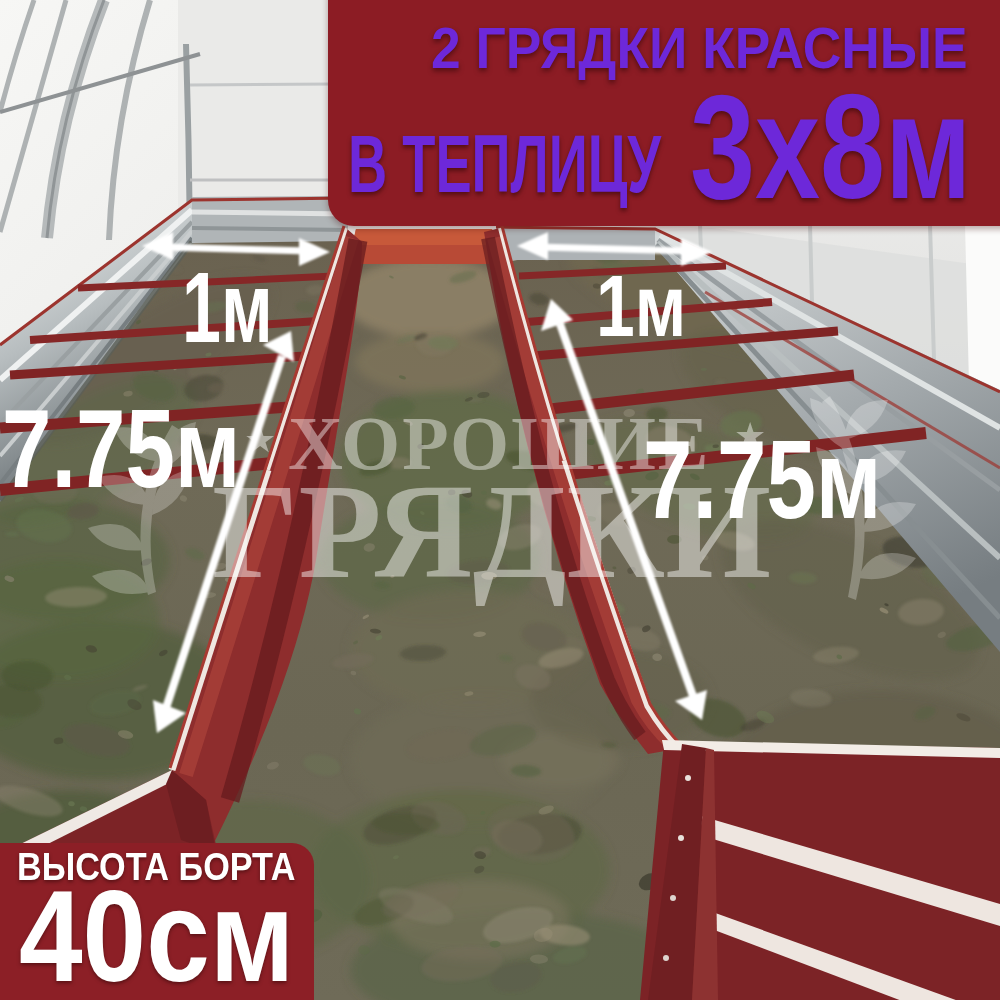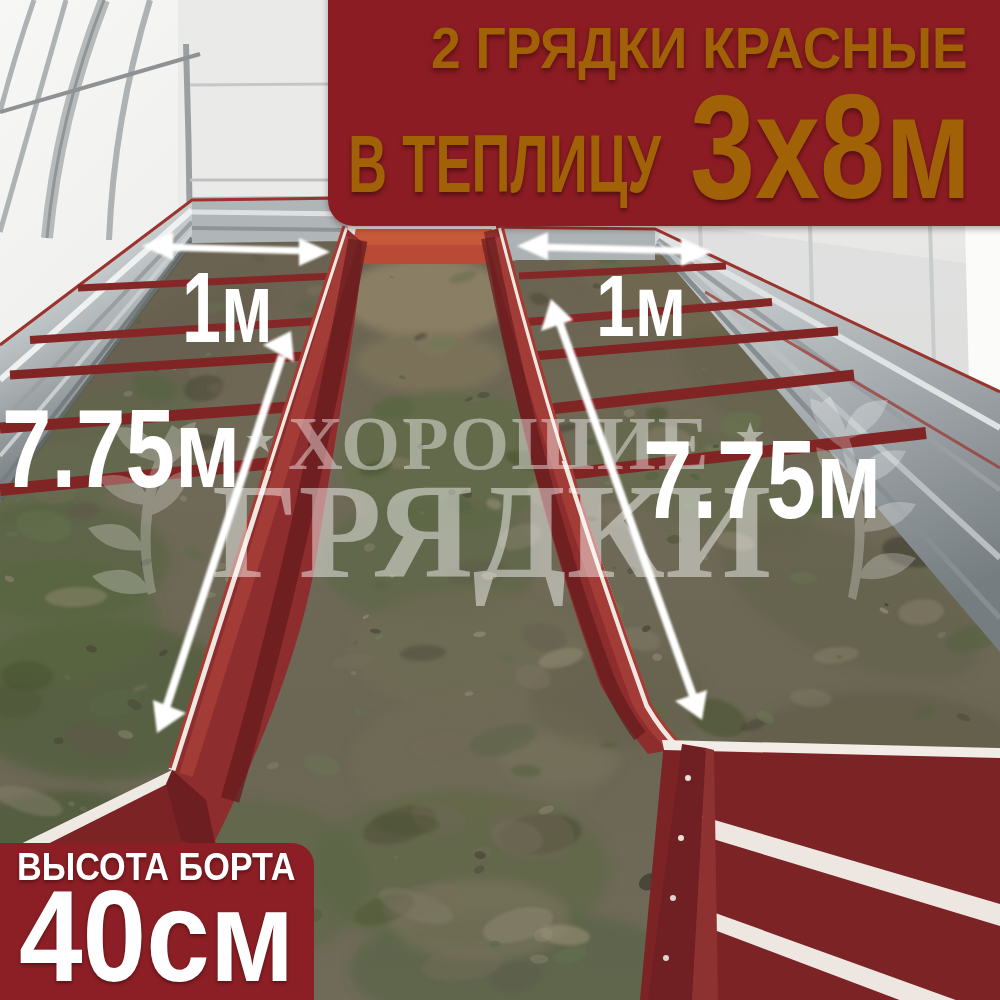--- a/index.html
+++ b/index.html
@@ -560,21 +560,21 @@
           <text font-size="111" fill="#fff">7.75м</text>
         </g>
 
 <g transform="translate(643,518) scale(0.80,1)">
           <text font-size="111" fill="#fff">7.75м</text>
         </g>
 </g>
 </svg>
 
 <div style="position:absolute;left:328px;top:-12px;width:680px;height:238px;background:#8c1c24;border-radius:0 0 0 26px;box-shadow:0 3px 6px rgba(60,10,10,0.35);"></div>
-<div style="position:absolute;left:328px;top:0;width:532px;height:226px;color:#a16207;font-weight:bold;text-shadow:0 3px 5px rgba(40,5,5,0.55);">
+<div style="position:absolute;left:328px;top:0;width:532px;height:226px;color:#6d28d9;font-weight:bold;text-shadow:0 3px 5px rgba(40,5,5,0.55);">
 
 <div style="position:absolute;left:103px;top:19px;font-size:58px;line-height:1;transform:scaleX(0.92);transform-origin:left top;white-space:nowrap;">2 ГРЯДКИ КРАСНЫЕ</div>
 
 <div style="position:absolute;left:20px;top:124px;font-size:81px;line-height:1;transform:scaleX(0.67);transform-origin:left top;white-space:nowrap;">В ТЕПЛИЦУ</div>
 
 <div style="position:absolute;left:362px;top:73px;font-size:148px;line-height:1;transform:scaleX(0.79);transform-origin:left top;white-space:nowrap;">3х8м</div>
 </div>
 
 <div style="position:absolute;left:-8px;top:843px;width:322px;height:168px;background:#8c1f26;border-radius:0 22px 0 0;"></div>
 <div style="position:absolute;left:0;top:843px;width:322px;height:190px;color:#fff;font-weight:bold;text-shadow:0 2px 4px rgba(40,5,5,0.5);">

